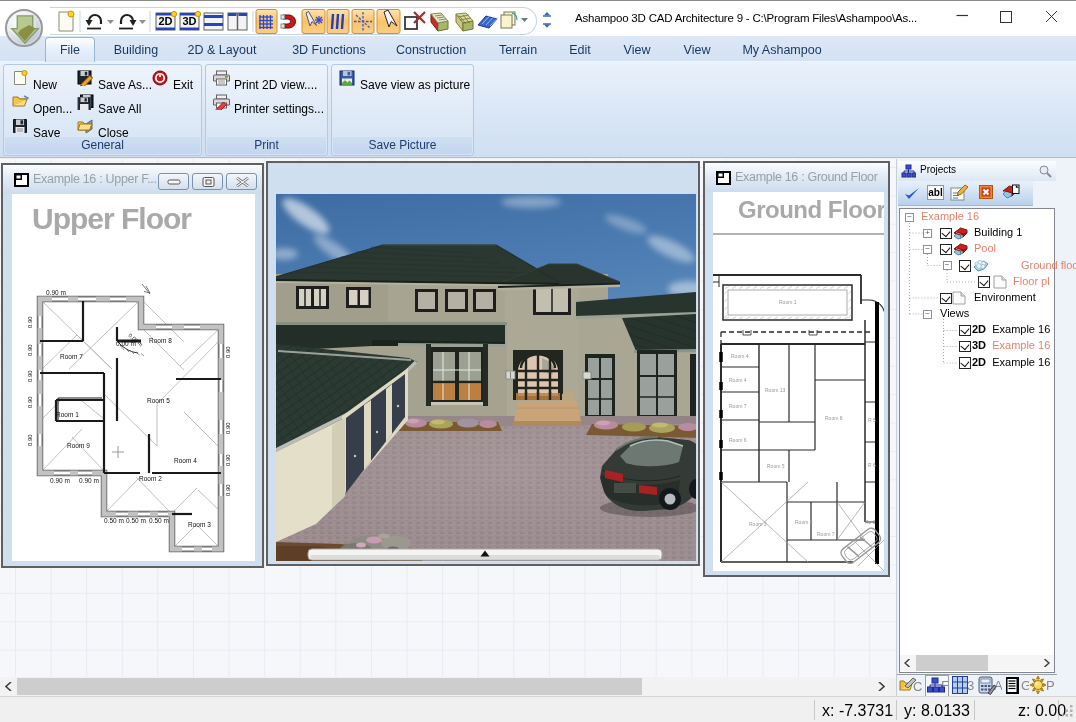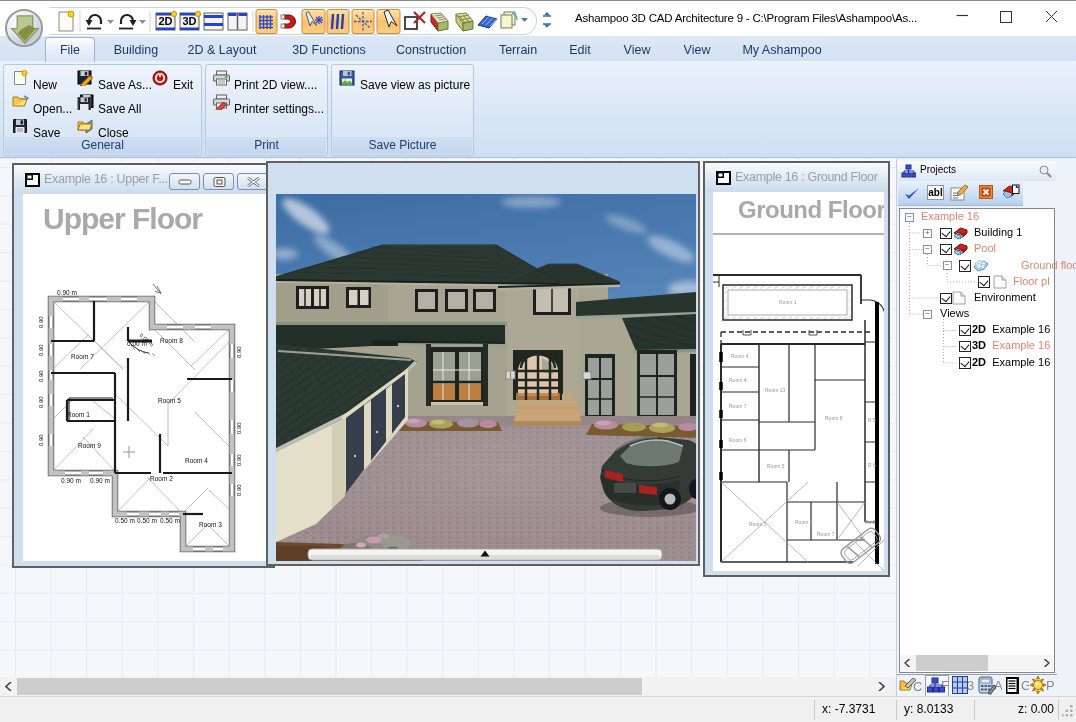--- a/index.html
+++ b/index.html
@@ -43,33 +43,33 @@
 .mdi-title { position:absolute; left:0; top:0; right:0; height:29px; background:linear-gradient(#fafcfe,#e2ebf5 45%,#ccdcee); }
 .mdi-title .mtext { position:absolute; left:30px; top:7px; font-size:12.5px; letter-spacing:-0.3px; color:#98a0a8; white-space:nowrap; }
 .mdi-title svg.mico { position:absolute; left:11px; top:8px; }
 .mbtn { position:absolute; top:8px; width:31px; height:17px; background:linear-gradient(#f2f6fa,#d4e0ee); border:1px solid #7b90ad; border-radius:3px; }
 .mbtn svg { position:absolute; left:8px; top:3px; }
 .mdi-content { position:absolute; background:#ffffff; overflow:hidden; }
 
 
 #panel { left:896px; top:159px; width:180px; height:537px; background:#eef3fa; border-left:1px solid #c5cdd8; }
 #panel-header { position:absolute; left:1px; top:2px; width:158px; height:20px; background:linear-gradient(#fbfdfe,#dde7f3); font-size:10px; color:#000; }
-#panel-toolbar { position:absolute; left:1px; top:22px; width:125px; height:25px; background:linear-gradient(#e8f1fb,#b8d0ec); border-bottom:1px solid #9db7d8; }
+#panel-toolbar { position:absolute; left:1px; top:22px; width:135px; height:25px; background:linear-gradient(#e8f1fb,#b8d0ec); border-bottom:1px solid #9db7d8; }
 #tree-box { position:absolute; left:2px; top:49px; width:156px; height:465px; background:#fff; border:1px solid #828790; }
 .trow { position:absolute; height:16px; font-size:11px; line-height:13px; white-space:nowrap; color:#000; }
 .salmon { color:#e5826d; }
 .pm { position:absolute; width:9px; height:9px; border:1px solid #888fa0; background:#fff; font-size:8px; line-height:6.5px; text-align:center; color:#3c5a8c; }
 .cb { position:absolute; width:11.5px; height:11.5px; border:1.5px solid #222; background:#fff; }
 .cb::after { content:''; position:absolute; left:1.6px; top:0.6px; width:4.5px; height:6px; border-right:1.6px solid #111; border-bottom:1.6px solid #111; transform:rotate(40deg); }
 #panel-tabs { position:absolute; left:0px; top:515px; width:160px; height:22px; }
 
 
 #hscroll { left:0; top:677px; width:890px; height:19px; background:#f2f2f2; }
 #hthumb { position:absolute; left:17px; top:1px; width:625px; height:17px; background:#cdcdcd; }
-#statusbar { left:0; top:696px; width:1076px; height:26px; background:#f0f0f0; border-top:1px solid #d5d5d5; font-size:12px; color:#000; }
+#statusbar { left:0; top:696px; width:1076px; height:26px; background:#f0f0f0; border-top:1px solid #d5d5d5; font-size:16px; color:#000; }
 .sep { position:absolute; top:3px; width:1px; height:20px; background:#c8c8c8; }
 </style>
 </head>
 <body>
 <div id="app">
 
   <div class="abs" id="titlebar"></div>
   <div class="abs" id="qat">
     <svg width="485" height="27" viewBox="0 0 485 27" style="position:absolute;left:0;top:0;">
       <defs>
@@ -345,21 +345,21 @@
           <rect x="3" y="8.5" width="10" height="6.5" fill="#e8f0e0"></rect>
           <path d="M3 13 l3-3 2.5 2.5 2-2 2.5 2.5 v2 h-10 Z" fill="#58a848"></path>
           <circle cx="6" cy="10" r="1" fill="#f8d848"></circle>
         </svg>
       <span class="rtxt">Save view as picture</span>
     </div>
   </div>
 
   <div class="abs" id="workspace"></div>
 
-  <div class="mdi" id="win1" style="left:1px; top:163px; width:263px; height:405px;margin-left:11px;">
+  <div class="mdi" id="win1" style="left:1px; top:163px; width:263px; height:405px;">
     <div class="mdi-title">
       <svg class="mico" width="15" height="14" viewBox="0 0 15 14">
           <rect x="1" y="1" width="13" height="12" fill="#fff" stroke="#000" stroke-width="2"></rect>
           <rect x="1" y="1" width="7" height="6" fill="#000"></rect>
           <rect x="2.5" y="2.5" width="4" height="3" fill="#fff"></rect>
         </svg>
       <div class="mtext">Example 16 : Upper F...</div>
       <div class="mbtn" style="left:155px;">
           <svg width="15" height="10">
             <rect x="1" y="3" width="12" height="4" rx="1.5" fill="#f8f8f8" stroke="#555"></rect>

